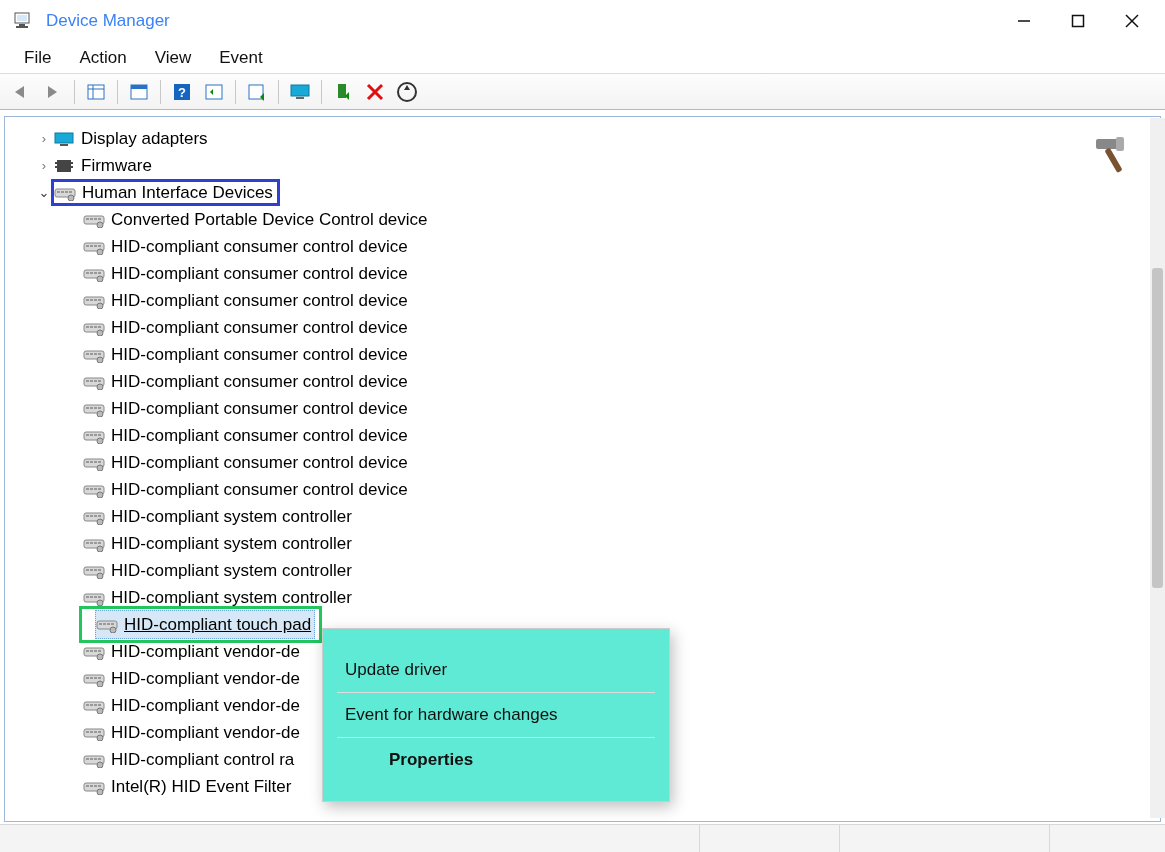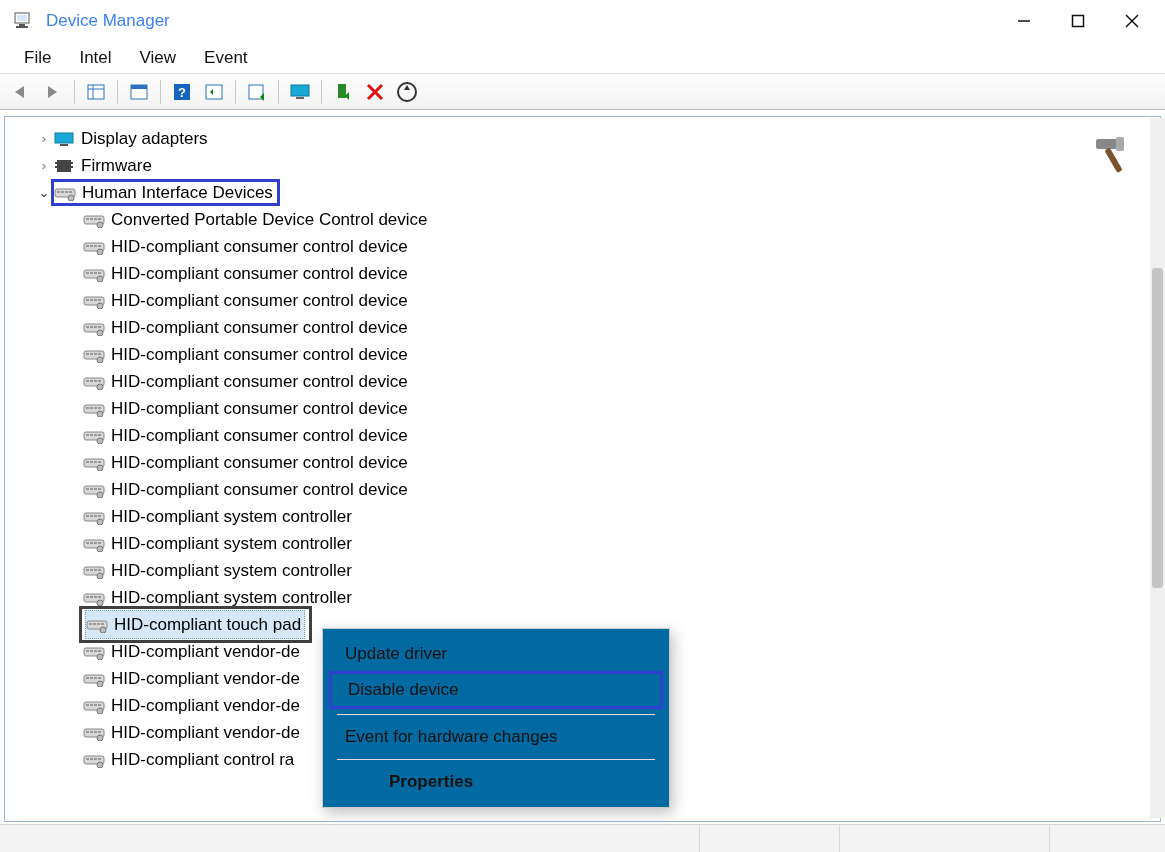--- a/index.html
+++ b/index.html
@@ -110,33 +110,34 @@
     margin-left: -2px;
   }
   .sel-row {
     background: #d6e8f7;
     border: 1px dotted #6da6d6;
     padding: 0 3px 0 0;
   }
   .sel-wrap {
     display: inline-flex;
     align-items: center;
-    border: 3px solid #404040;
-    padding: 1px 4px 1px 3px;
+    border: 3px solid #22c55e;
+    padding: 1px 4px 1px 13px;
     margin-left: -4px;
+    text-decoration: underline;
   }
   .context-menu {
     position: absolute;
     left: 322px;
     top: 628px;
     width: 348px;
-    background: #0369a1;
+    background: #5eead4;
     border: 1px solid #ccc;
     box-shadow: 3px 5px 14px rgba(0,0,0,.25);
-    padding: 8px 0;
+    padding: 24px 0;
     font-size: 17px;
     z-index: 50;
   }
   .cm-item {
     padding: 7px 22px;
     color: #111;
   }
   .cm-item.bold { font-weight: 700; margin-left: 44px; }
   .cm-item.boxed {
     border: 3px solid #2f3fcf;
@@ -197,21 +198,21 @@
   <span class="win-btn">
     <svg width="14" height="14">
         <line x1="1" y1="1" x2="13" y2="13" stroke="#111" stroke-width="1.5"></line>
         <line x1="13" y1="1" x2="1" y2="13" stroke="#111" stroke-width="1.5"></line>
       </svg>
   </span>
 </div>
 
 <div class="menubar">
   <span class="menu-item">File</span>
-  <span class="menu-item">Intel</span>
+  <span class="menu-item">Action</span>
   <span class="menu-item">View</span>
   <span class="menu-item">Event</span>
 </div>
 
 <div class="toolbar">
   <span class="tb-btn">
       <svg width="22" height="18">
         <path d="M14 3 L5 9 L14 15 Z" fill="#8a8a8a"></path>
       </svg>
     </span>
@@ -607,33 +608,45 @@
               <rect x="1" y="4" width="20" height="8" rx="2" fill="#d8d8d8" stroke="#888"></rect>
               <rect x="3" y="6" width="3" height="2" fill="#999"></rect>
               <rect x="7" y="6" width="3" height="2" fill="#999"></rect>
               <rect x="11" y="6" width="3" height="2" fill="#999"></rect>
               <rect x="15" y="6" width="3" height="2" fill="#999"></rect>
               <circle cx="17" cy="13" r="3" fill="#bbb" stroke="#777"></circle>
             </svg>
           </span>
           <span>HID-compliant control ra</span>
         </div>
+        <div class="tree-row child">
+          <span class="dev-icon hid-icon">
+            <svg width="22" height="16">
+              <rect x="1" y="4" width="20" height="8" rx="2" fill="#d8d8d8" stroke="#888"></rect>
+              <rect x="3" y="6" width="3" height="2" fill="#999"></rect>
+              <rect x="7" y="6" width="3" height="2" fill="#999"></rect>
+              <rect x="11" y="6" width="3" height="2" fill="#999"></rect>
+              <rect x="15" y="6" width="3" height="2" fill="#999"></rect>
+              <circle cx="17" cy="13" r="3" fill="#bbb" stroke="#777"></circle>
+            </svg>
+          </span>
+          <span>Intel(R) HID Event Filter</span>
+        </div>
       </div>
 
   </div>
 </div>
 
 <div class="vscroll">
   <div class="track"></div>
   <div class="thumb"></div>
 </div>
 
 <div class="context-menu">
   <div class="cm-item">Update driver</div>
-  <div class="cm-item boxed">Disable device</div>
   <div class="cm-sep"></div>
   <div class="cm-item">Event for hardware changes</div>
   <div class="cm-sep"></div>
   <div class="cm-item bold">Properties</div>
 </div>
 
 <div class="statusbar">
   <div class="sec" style="left:60%"></div>
   <div class="sec" style="left:72%"></div>
   <div class="sec" style="left:90%"></div>

